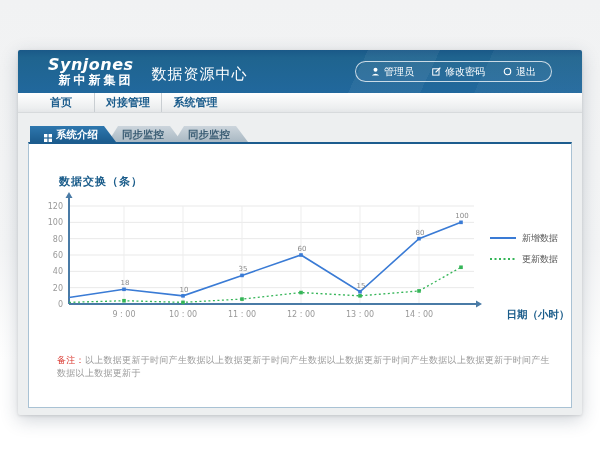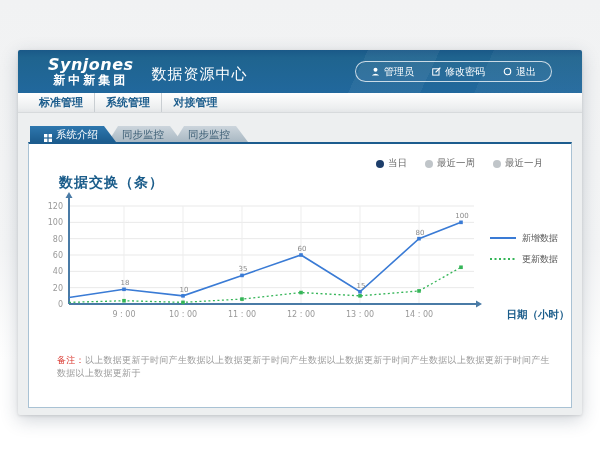--- a/index.html
+++ b/index.html
@@ -20,21 +20,21 @@
     position:relative; height:43px; overflow:hidden;
     background:linear-gradient(180deg,#1a5988 0,#1f648f 18%,#21689d 100%);
     border-radius:2px 2px 0 0;
     display:flex; align-items:center; color:#fff;
   }
   .hdr::after { 
     content:""; position:absolute; right:0; top:0; width:340px; height:100%;
     background:linear-gradient(115deg,transparent 35%,rgba(255,255,255,.05) 35%,rgba(255,255,255,.05) 55%,transparent 55%,transparent 70%,rgba(255,255,255,.04) 70%);
     pointer-events:none;
   }
-  .logo { margin-left:30px; line-height:1.05; text-align:center; }
+  .logo { margin-left:30px; line-height:1.05; text-align:right; }
   .logo-en { font-size:16px; font-weight:bold; font-style:italic; letter-spacing:.5px; }
   .logo-cn { font-size:12px; font-weight:bold; letter-spacing:3px;font-family:Liberation Serif, serif; }
   .app-title { font-size:15px; margin-left:18px; margin-top:6px; letter-spacing:1px; }
   .user-pill {
     position:absolute; right:30px; top:11px; height:21px;
     border:1px solid rgba(255,255,255,.75); border-radius:11px;
     display:flex; align-items:center; gap:0; padding:0 6px;
     font-size:10px; background:rgba(255,255,255,.04);
   }
   .u-item { display:flex; align-items:center; gap:4px; padding:0 9px; cursor:pointer; white-space:nowrap; }
@@ -46,41 +46,41 @@
   }
   .nav-item {
     width:67px; text-align:center; font-size:11px; font-weight:bold; color:#1b5c8c;
     border-right:1px solid #c9ced2; cursor:pointer; line-height:19px;
   }
   .nav-item:last-child { border-right:none; }
   
   .content { padding:13px 10px 0 10px; }
   .tabs { display:flex; align-items:flex-end; height:16px; padding-left:2px; }
   .tab {
-    position:relative; height:16px; line-height:16px; font-size:10.5px; font-weight:normal;
+    position:relative; height:16px; line-height:16px; font-size:10.5px; font-weight:bold;
     padding:0 18px 0 14px; margin-right:-8px; cursor:pointer;
     clip-path:polygon(10px 0, calc(100% - 12px) 0, 100% 100%, 0 100%);
     background:linear-gradient(180deg,#ccd5dc,#a9b8c3); color:#3b5d74;
     display:flex; align-items:center; gap:4px;
   }
   .tab.active {
     background:linear-gradient(180deg,#2e77ae,#1c5c8e); color:#fff; z-index:3;
     clip-path:polygon(0 0, calc(100% - 12px) 0, 100% 100%, 0 100%);
   }
   .tab .tab-ico { width:8px; height:8px; display:inline-block; }
   .panel {
     position:relative; height:266px; background:#fff;
     border:1px solid #a9c2d4; border-top:2px solid #1c5c8e;
   }
   
   .radios { position:absolute; top:13px; right:28px; display:flex; gap:18px; font-size:9.5px; color:#666; }
   .radio { display:flex; align-items:center; gap:4px; cursor:pointer; }
   .dot { width:8px; height:8px; border-radius:50%; background:#c0c5c9; }
   .radio.sel .dot { background:#1d3e6b; }
-  .y-title { position:absolute; top:30px; left:30px; font-size:14px; font-weight:bold; color:#1a5c8a; letter-spacing:1px; }
+  .y-title { position:absolute; top:30px; left:30px; font-size:11px; font-weight:bold; color:#1a5c8a; letter-spacing:1px; }
   .chart-wrap { position:absolute; left:0; top:46px; width:544px; height:146px; }
   
   .note { position:absolute; left:28px; right:20px; top:210px; font-size:9px; color:#9a9a9a; letter-spacing:.3px; }
   .note-red { color:#d9342b; }
 </style>
 </head>
 <body>
 
 <div class="stage">
   <div class="window">
@@ -115,23 +115,23 @@
               <svg width="9" height="9" viewBox="0 0 10 10">
                 <circle cx="5" cy="5" r="3.6" fill="none" stroke="#fff" stroke-width="1.2"></circle>
               </svg>
             </span>
             <span>退出</span>
           </div>
         </div>
     </header>
 
     <nav class="nav" id="nav">
-        <div class="nav-item">标准管理</div>
+        <div class="nav-item">首页</div>
+        <div class="nav-item">对接管理</div>
         <div class="nav-item">系统管理</div>
-        <div class="nav-item">对接管理</div>
       </nav>
 
     <div class="content">
       <div class="tabs" id="tabs">
           <div class="tab active">
             <span class="tab-ico"><svg width="8" height="8" viewBox="0 0 8 8">
                 <rect x="0" y="0" width="3.4" height="3.4" fill="#fff"></rect>
                 <rect x="4.6" y="0" width="3.4" height="3.4" fill="#fff"></rect>
                 <rect x="0" y="4.6" width="3.4" height="3.4" fill="#fff"></rect>
                 <rect x="4.6" y="4.6" width="3.4" height="3.4" fill="#fff"></rect>
@@ -140,34 +140,20 @@
           </div>
           <div class="tab">
             <span>同步监控</span>
           </div>
           <div class="tab">
             <span>同步监控</span>
           </div>
         </div>
 
       <section class="panel">
-        <div class="radios" id="radios">
-            <div class="radio sel">
-              <span class="dot"></span>
-              <span>当日</span>
-            </div>
-            <div class="radio">
-              <span class="dot"></span>
-              <span>最近一周</span>
-            </div>
-            <div class="radio">
-              <span class="dot"></span>
-              <span>最近一月</span>
-            </div>
-          </div>
         <div class="y-title">数据交换（条）</div>
         <div class="chart-wrap">
           <svg id="chart" width="544" height="146" viewBox="0 0 544 146">
               <g>
                 <line x1="40" y1="97.66666666666667" x2="445" y2="97.66666666666667" stroke="#e9e9e9" stroke-width="1"></line>
                 <line x1="40" y1="81.33333333333334" x2="445" y2="81.33333333333334" stroke="#e9e9e9" stroke-width="1"></line>
                 <line x1="40" y1="65" x2="445" y2="65" stroke="#e9e9e9" stroke-width="1"></line>
                 <line x1="40" y1="48.66666666666667" x2="445" y2="48.66666666666667" stroke="#e9e9e9" stroke-width="1"></line>
                 <line x1="40" y1="32.33333333333333" x2="445" y2="32.33333333333333" stroke="#e9e9e9" stroke-width="1"></line>
                 <line x1="40" y1="16" x2="445" y2="16" stroke="#e9e9e9" stroke-width="1"></line>

